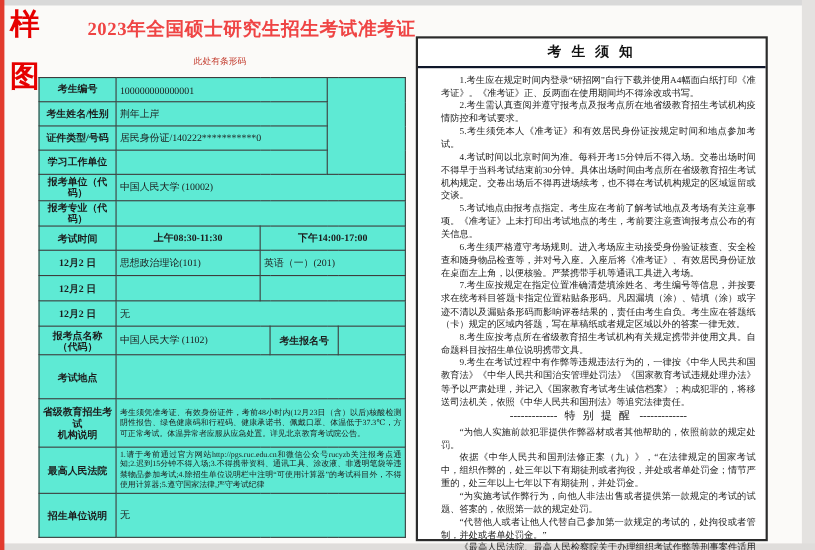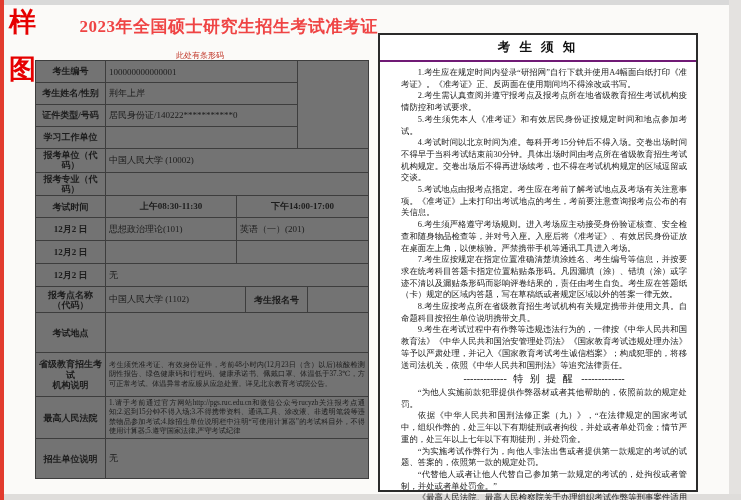--- a/index.html
+++ b/index.html
@@ -16,37 +16,37 @@
   .wm1{top:9px;} .wm2{top:56px;}
   .doc-title{
     position:absolute;left:22px;top:15px;width:356px;text-align:right;
     font-size:17px;font-weight:bold;letter-spacing:0.5px;color:#ef4444;
   }
   .barcode-note{
     position:absolute;left:22px;top:50px;width:356px;text-align:center;
     font-size:8px;color:#c2392b;
   }
   table.ticket{
-    position:absolute;left:35px;top:60px;width:333px;
-    border-collapse:collapse;table-layout:fixed;font-size:9px;background:#737373;
+    position:absolute;left:35px;top:70px;width:333px;
+    border-collapse:collapse;table-layout:fixed;font-size:9px;background:#5eead4;
   }
   table.ticket td{
     border:1px solid #3d3d3d;padding:1px 3px;overflow:hidden;vertical-align:middle;
   }
   td.lbl{font-weight:bold;text-align:center;white-space:pre-line;padding:1px 2px;line-height:1.15;}
   td.val{text-align:left;margin-left:44px;}
   td.ctr{text-align:center;}
   td.small{font-size:7.2px;line-height:9.4px;padding:2px 4px;text-align:justify;}
   .notice{
     position:absolute;left:378px;top:33px;width:320px;height:459px;
     border:2px solid #2b2b2b;background:#fff;box-sizing:border-box;
   }
   .notice-header{
     height:25px;line-height:25px;text-align:center;font-weight:bold;
-    font-size:12.5px;letter-spacing:3px;border-bottom:2px solid #701a75;color:#111;
+    font-size:12.5px;letter-spacing:3px;border-bottom:2px solid #0f172a;color:#111;
   }
   .notice-body{
     padding:5px 9px 0 21px;font-size:8.4px;line-height:11.7px;
     text-align:justify;color:#222;
   }
   .notice-body p{margin:0;text-indent:2em;}
   .reminder{
     text-align:center;font-weight:normal;font-size:10px;letter-spacing:1px;
     margin:2px 0;color:#111;
   }

